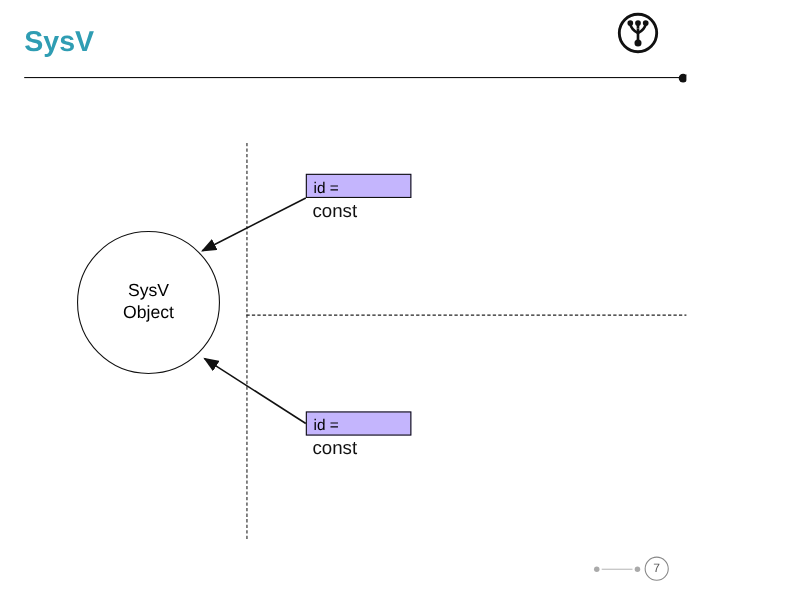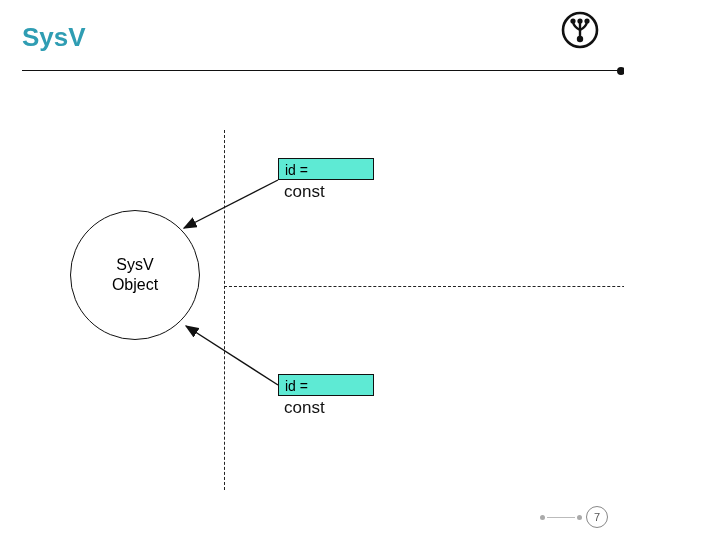--- a/index.html
+++ b/index.html
@@ -41,21 +41,21 @@
 
   .circle {
     position: absolute; left: 70px; top: 210px; width: 130px; height: 130px;
     border: 1.6px solid #111; border-radius: 50%; background: #fff;
     display: flex; align-items: center; justify-content: center; text-align: center;
     font-size: 16px; line-height: 1.25;
   }
 
   .box {
     position: absolute; width: 96px; height: 22px;
-    border: 1.4px solid #111; background: #5eead4;
+    border: 1.4px solid #111; background: #c4b5fd;
     font-size: 14px; padding: 2px 6px;
   }
   .box .line1 { line-height: 18px; }
   .box-under {
     position: absolute; font-size: 17px; color: #111;
   }
 
   .pagenum-wrap {
     position: absolute; right: 16px; bottom: 12px; display: flex; align-items: center;
   }

